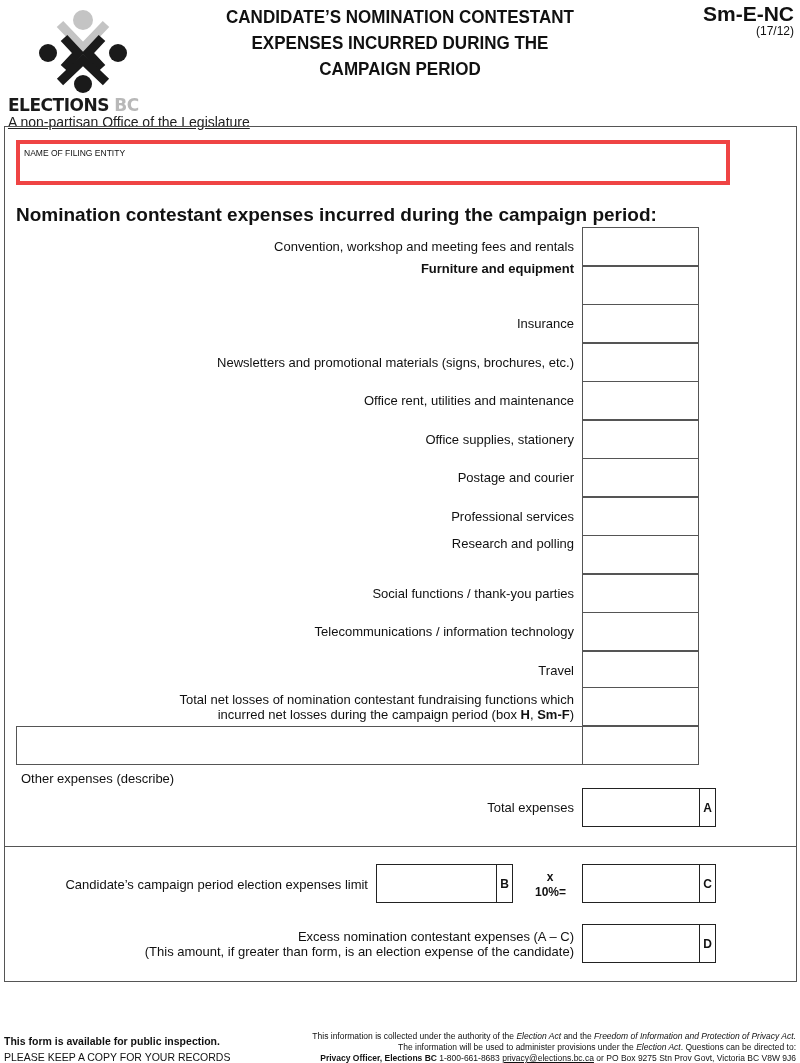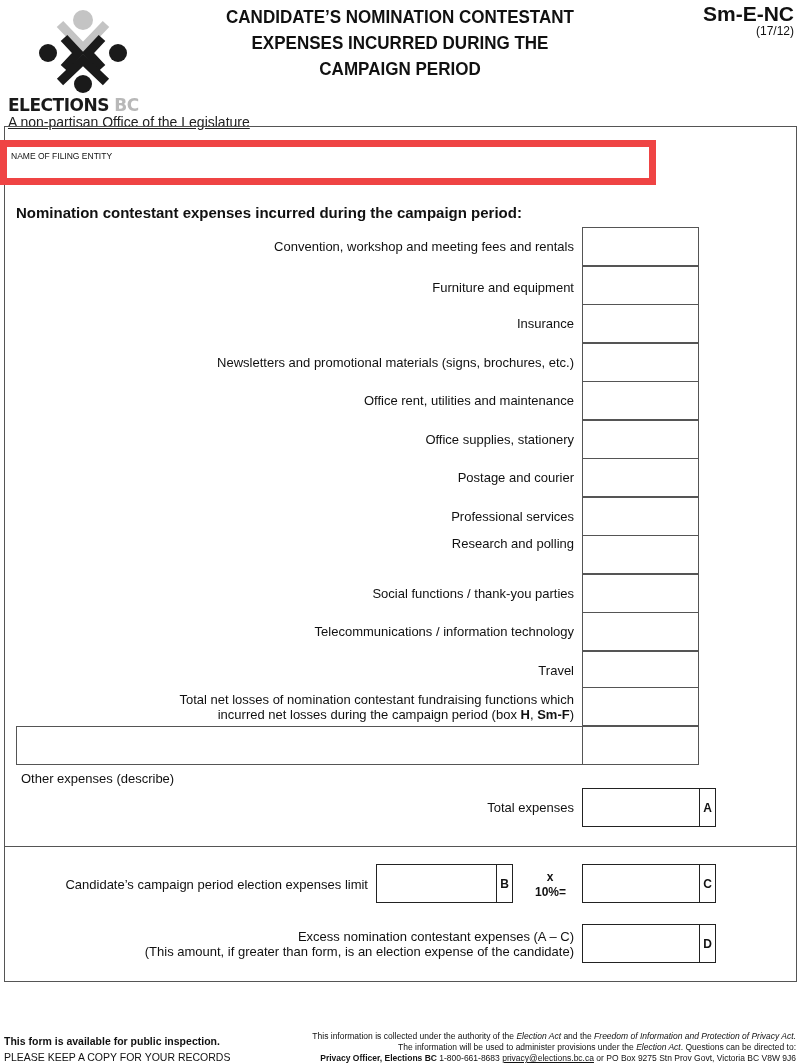--- a/index.html
+++ b/index.html
@@ -13,25 +13,25 @@
   .logo-sub { position: absolute; left: 4px; top: 106px; font-size: 14px; color: #222; white-space: nowrap; text-decoration: underline; }
 
   .title { position: absolute; left: 180px; top: 4px; width: 440px; text-align: center; font-weight: 700; font-size: 18.5px; line-height: 26px; transform: scaleX(0.92); transform-origin: center top; }
   .form-id { position: absolute; right: 6px; top: 4px; text-align: right; }
   .form-code { font-weight: 700; font-size: 21px; line-height: 20px; }
   .form-rev { font-size: 12px; line-height: 14px; }
 
   .frame { position: absolute; left: 4px; top: 126px; width: 793px; height: 856px; border: 1px solid #555; }
   .divider { position: absolute; left: 4px; top: 846px; width: 793px; height: 1px; background: #555; }
 
-  .name-box { position: absolute; left: 0; top: 140px; width: 656px; height: 45px; border: 7px solid #ef4444; }
+  .name-box { position: absolute; left: 16px; top: 140px; width: 714px; height: 45px; border: 4px solid #ef4444; }
   .name-label { position: absolute; left: 4px; top: 4px; font-size: 8.5px; color: #111; }
   .name-input { position: absolute; left: 2px; top: 16px; width: 760px; height: 24px; border: none; outline: none; background: transparent; font-size: 12px; }
 
-  .section-heading { position: absolute; left: 16px; top: 204px; font-weight: 700; font-size: 15px; }
+  .section-heading { position: absolute; left: 16px; top: 204px; font-weight: 700; font-size: 19px; }
 
   .row-label { position: absolute; right: 226px; font-size: 13px; text-align: right; white-space: nowrap; line-height: 15px; }
   .amount-box { position: absolute; left: 582px; width: 117px; height: 39px; border: 1px solid #555; background: #fff; }
   .amount-box input, .lettered input { width: 100%; height: 100%; border: none; outline: none; background: transparent; font-size: 12px; padding: 0 4px; }
 
   .other-box { position: absolute; left: 16px; top: 726px; width: 567px; height: 39px; border: 1px solid #555; border-right: none; }
   .other-label { position: absolute; left: 4px; top: 3px; font-size: 13px; margin-top: 41px; }
   .other-input { position: absolute; left: 2px; top: 18px; width: 560px; height: 18px; border: none; outline: none; background: transparent; font-size: 12px; }
 
   .lettered { position: absolute; height: 39px; border: 1px solid #222; display: flex; }
@@ -82,21 +82,21 @@
 <div class="name-box">
   <div class="name-label">NAME OF FILING ENTITY</div>
   <input class="name-input" type="text" value="" style="">
 </div>
 
 <div class="section-heading">Nomination contestant expenses incurred during the campaign period:</div>
 
 <div id="expense-rows">
     <div class="row-label" style="top: 239px;">Convention, workshop and meeting fees and rentals</div>
     <div class="amount-box" style="top: 227px;"><input type="text" value="" style=""></div>
-    <div class="row-label" style="top: 280px;">Furniture and equipment</div>
+    <div class="row-label" style="top: 261px; font-weight: bold;">Furniture and equipment</div>
     <div class="amount-box" style="top: 265.5px;"><input type="text" value="" style=""></div>
     <div class="row-label" style="top: 316px;">Insurance</div>
     <div class="amount-box" style="top: 304px;"><input type="text" value="" style=""></div>
     <div class="row-label" style="top: 354.5px;">Newsletters and promotional materials (signs, brochures, etc.)</div>
     <div class="amount-box" style="top: 342.5px;"><input type="text" value="" style=""></div>
     <div class="row-label" style="top: 393px; margin-left: 41px;">Office rent, utilities and maintenance</div>
     <div class="amount-box" style="top: 381px;"><input type="text" value="" style=""></div>
     <div class="row-label" style="top: 431.5px;">Office supplies, stationery</div>
     <div class="amount-box" style="top: 419.5px;"><input type="text" value="" style=""></div>
     <div class="row-label" style="top: 470px;">Postage and courier</div>

